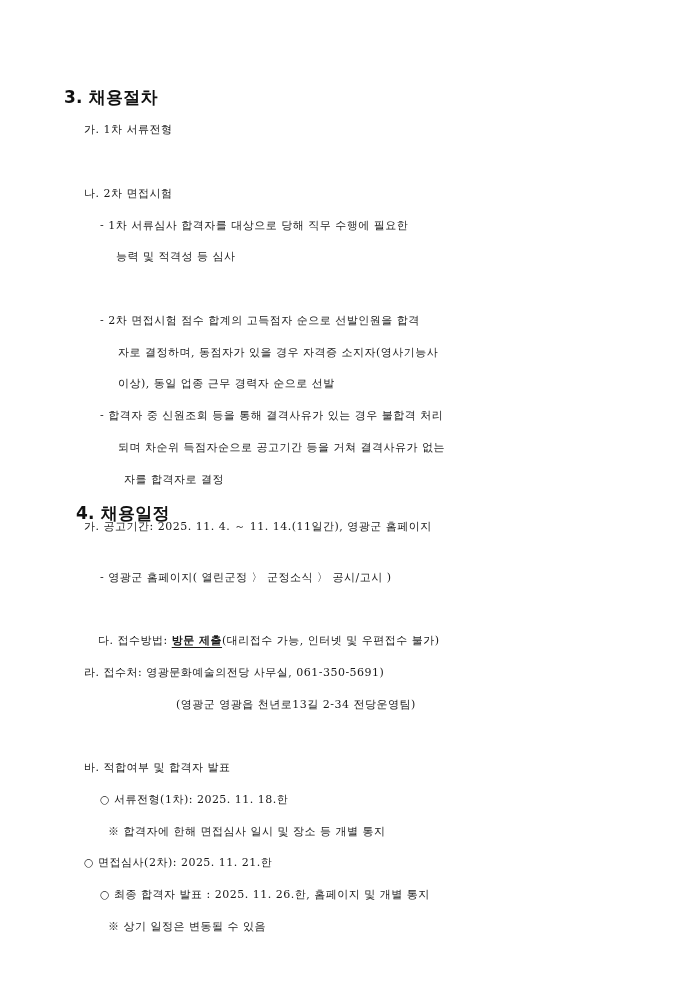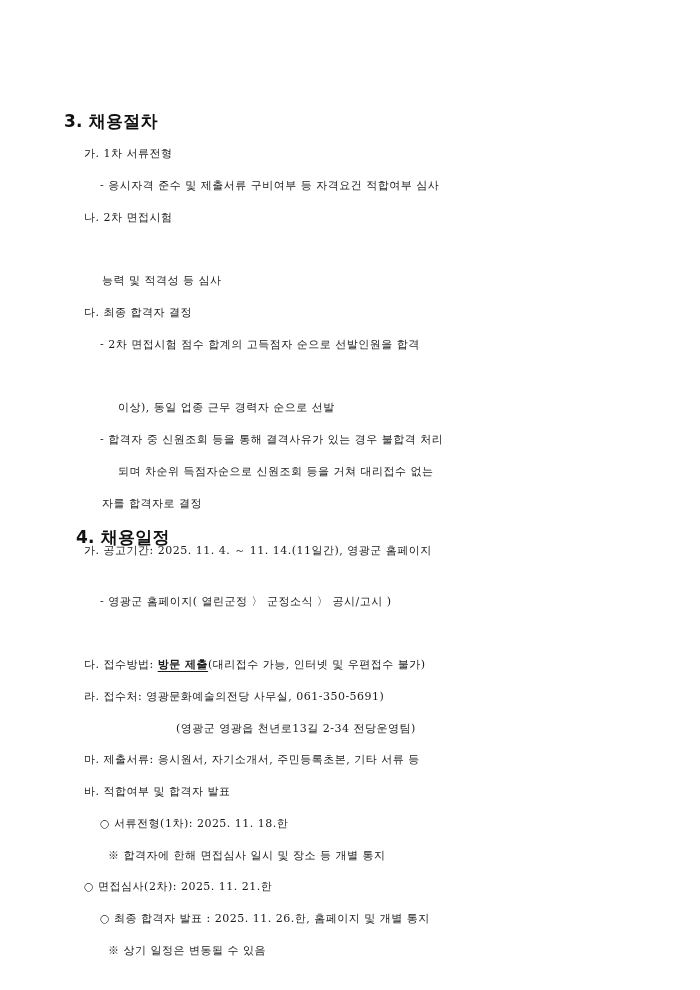--- a/index.html
+++ b/index.html
@@ -1,55 +1,54 @@
 <!DOCTYPE html>
 <html><head>
   <meta charset="utf-8">
   <style>
     html, body { margin: 0; padding: 0; background: #ffffff; }
     body { width: 700px; height: 990px; position: relative; overflow: hidden;
            font-family: "DejaVu Serif", "Liberation Serif", serif; color: #1a1a1a; }
-    .page { position: absolute; left: 0; top: 0; width: 700px; height: 770px; margin-top: 24px; }
+    .page { position: absolute; left: 0; top: 0; width: 700px; height: 770px; }
     .line { position: absolute; white-space: nowrap; font-size: 11px; letter-spacing: 0.5px; line-height: 22px; }
     .heading { font-family: "DejaVu Sans", "Liberation Sans", sans-serif; font-weight: bold; font-size: 17px; letter-spacing: 0.2px; color: #111; }
     .bold-u { font-family: "DejaVu Sans", "Liberation Sans", sans-serif; font-weight: bold; text-decoration: underline; text-underline-offset: 3px; }
   </style>
 </head>
 <body>
 
 <div class="page">
 
   <div class="line heading" style="left:64px; top:86px;">3. 채용절차</div>
 
   <div class="line" style="left:84px; top:119px;">가. 1차 서류전형</div>
-  <div class="line" style="left:100px; top:151px;">- 응시자격 준수 및 제출서류 구비여부 등 자격요건 적합여부 심사</div>
 
   <div class="line" style="left:84px; top:183px;">나. 2차 면접시험</div>
-  <div class="line" style="left:102px; top:246px;">능력 및 적격성 등 심사</div>
+  <div class="line" style="left:100px; top:215px;">- 1차 서류심사 합격자를 대상으로 당해 직무 수행에 필요한</div>
+  <div class="line" style="left:116px; top:246px;">능력 및 적격성 등 심사</div>
 
-  <div class="line" style="left:84px; top:278px;">다. 최종 합격자 결정</div>
   <div class="line" style="left:100px; top:310px;">- 2차 면접시험 점수 합계의 고득점자 순으로 선발인원을 합격</div>
+  <div class="line" style="left:118px; top:342px;">자로 결정하며, 동점자가 있을 경우 자격증 소지자(영사기능사</div>
   <div class="line" style="left:118px; top:373px;">이상), 동일 업종 근무 경력자 순으로 선발</div>
   <div class="line" style="left:100px; top:405px;">- 합격자 중 신원조회 등을 통해 결격사유가 있는 경우 불합격 처리</div>
-  <div class="line" style="left:118px; top:437px;">되며 차순위 득점자순으로 신원조회 등을 거쳐 대리접수 없는</div>
-  <div class="line" style="left:102px; top:469px;">자를 합격자로 결정</div>
+  <div class="line" style="left:118px; top:437px;">되며 차순위 득점자순으로 공고기간 등을 거쳐 결격사유가 없는</div>
+  <div class="line" style="left:124px; top:469px;">자를 합격자로 결정</div>
 
   <div class="line heading" style="left:76px; top:502px;">4. 채용일정</div>
 
   <div class="line" style="left:84px; top:516px;">가. 공고기간: 2025. 11. 4. ～ 11. 14.(11일간), 영광군 홈페이지</div>
   <div class="line" style="left:100px; top:567px;">- 영광군 홈페이지( 열린군정 〉 군정소식 〉 공시/고시 )</div>
 
-  <div class="line" style="left:84px; top:630px;">
+  <div class="line" style="left:98px; top:630px;">
     <span>다. 접수방법: </span><span class="bold-u">방문 제출</span><span>(대리접수 가능, 인터넷 및 우편접수 불가)</span>
   </div>
 
   <div class="line" style="left:84px; top:662px;">라. 접수처: 영광문화예술의전당 사무실, 061-350-5691)</div>
   <div class="line" style="left:176px; top:694px;">(영광군 영광읍 천년로13길 2-34 전당운영팀)</div>
 
-  <div class="line" style="left:84px; top:725px;">마. 제출서류: 응시원서, 자기소개서, 주민등록초본, 기타 서류 등</div>
   <div class="line" style="left:84px; top:757px;">바. 적합여부 및 합격자 발표</div>
 
   <div class="line" style="left:100px; top:789px;">○ 서류전형(1차): 2025. 11. 18.한</div>
   <div class="line" style="left:108px; top:821px;">※ 합격자에 한해 면접심사 일시 및 장소 등 개별 통지</div>
   <div class="line" style="left:84px; top:852px;text-align:center;">○ 면접심사(2차): 2025. 11. 21.한</div>
   <div class="line" style="left:100px; top:884px;">○ 최종 합격자 발표 : 2025. 11. 26.한, 홈페이지 및 개별 통지</div>
   <div class="line" style="left:108px; top:916px;">※ 상기 일정은 변동될 수 있음</div>
 
 </div>
 

